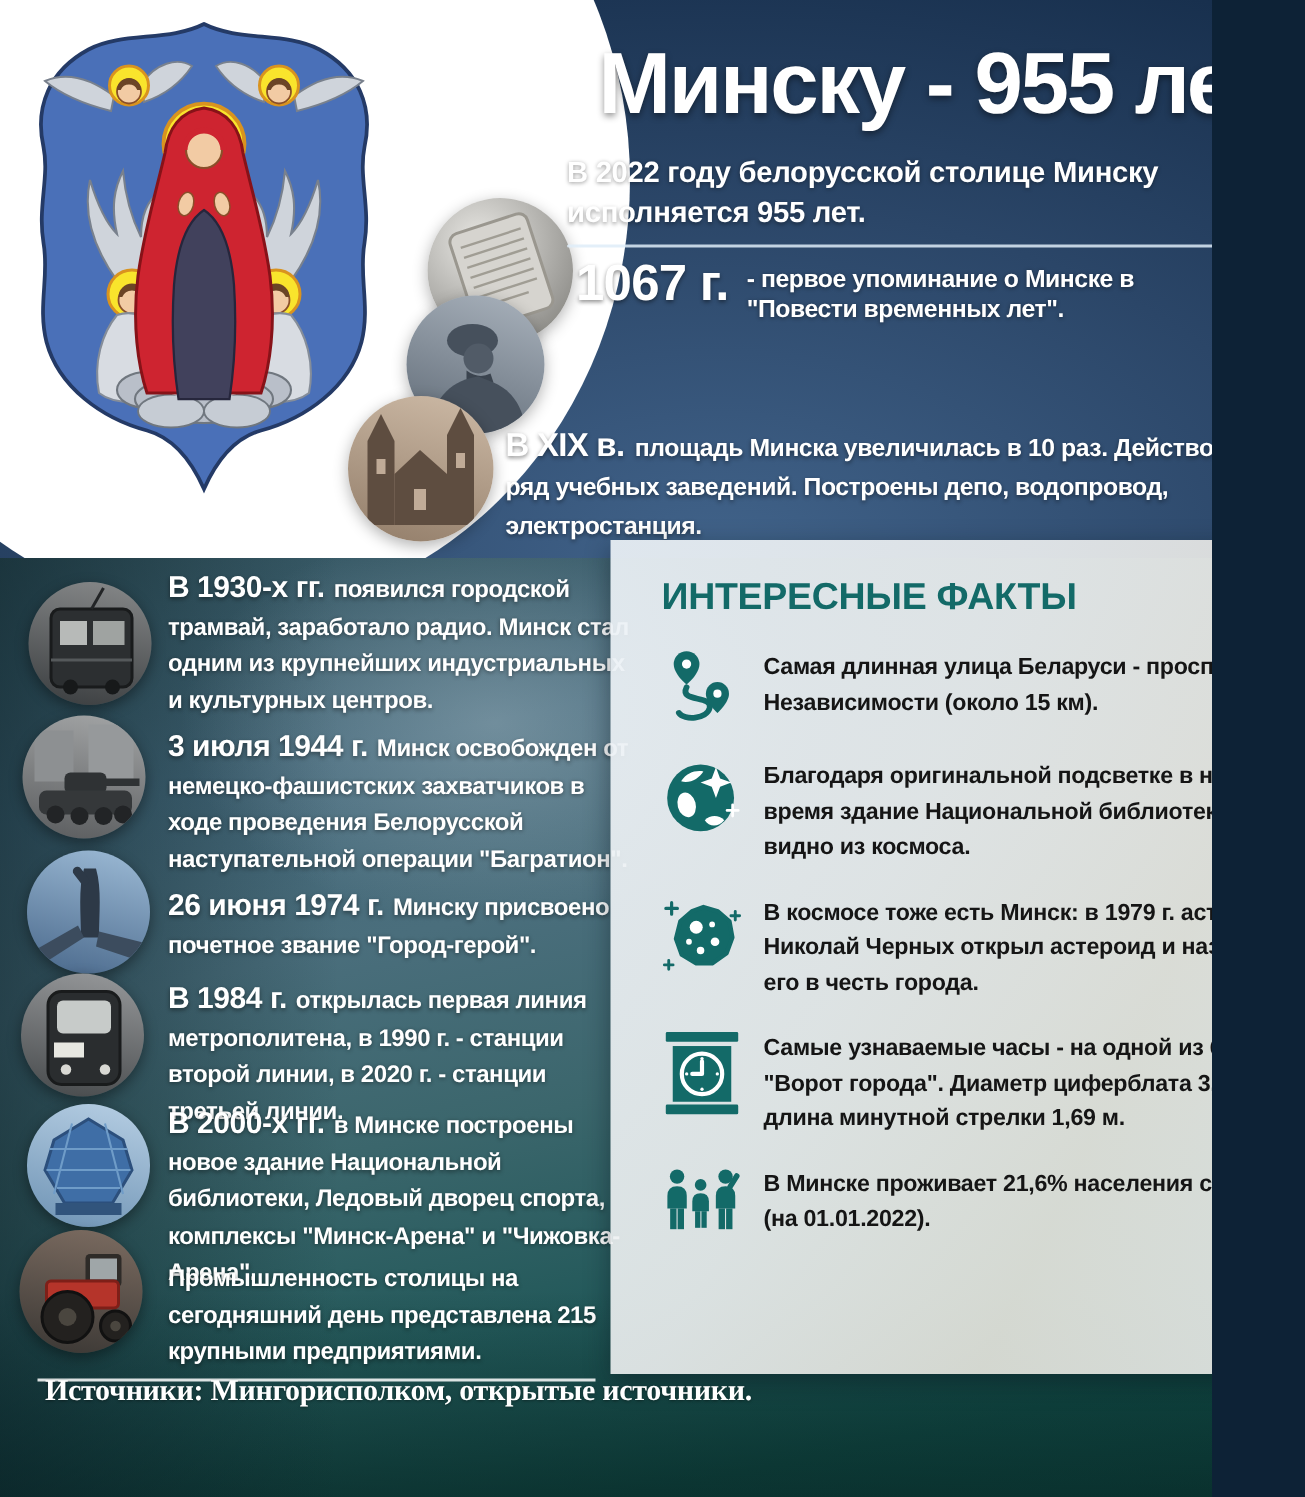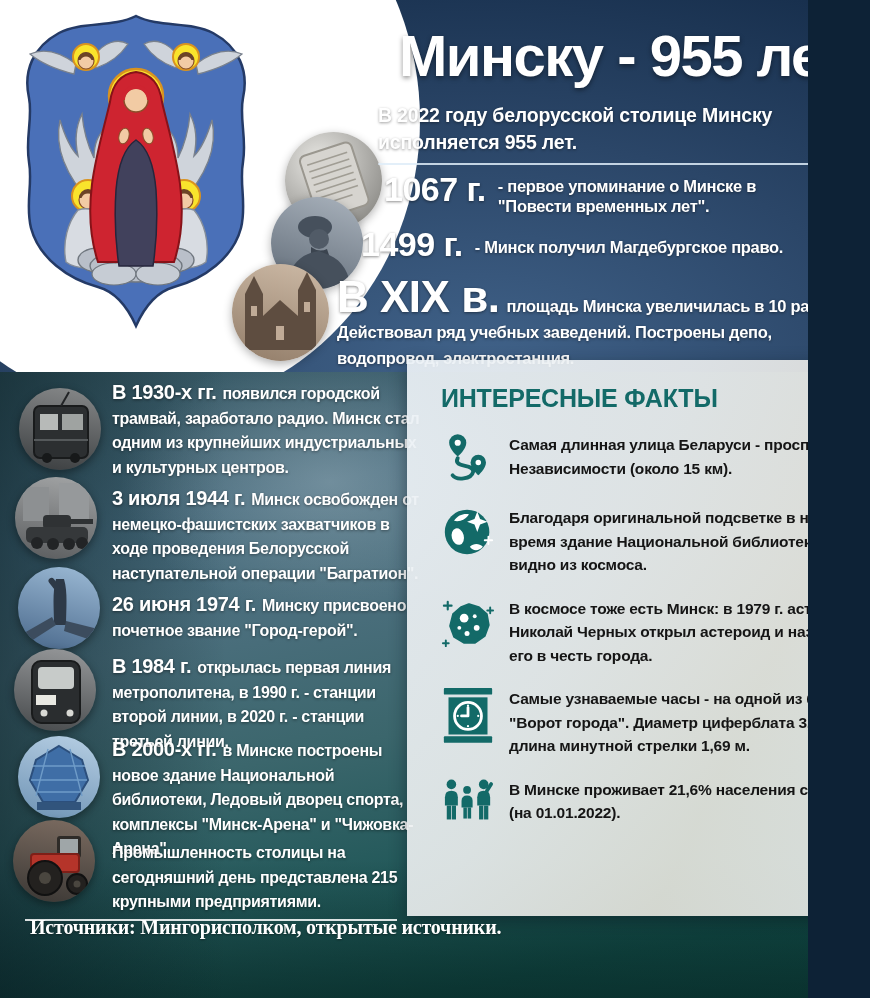--- a/index.html
+++ b/index.html
@@ -43,21 +43,21 @@
   .milestone{position:absolute;color:#fff;text-shadow:0 1px 3px rgba(0,0,0,.45);}
   .m-year{font-size:34px;font-weight:700;letter-spacing:-.5px;line-height:1;}
   .m-text{font-size:16.5px;font-weight:700;line-height:20px;letter-spacing:-.3px;}
   .ms-1067{left:384px;top:172px;display:flex;}
   .ms-1067 .m-text{width:336px;margin-left:12px;padding-top:4px;}
   .ms-1499{left:361px;top:227px;display:flex;align-items:center;}
   .ms-1499 .m-text{margin-left:12px;padding-top:6px;}
   .ms-xix{left:337px;top:283px;width:524px;}
   .ms-xix p{margin:0;font-size:16.5px;font-weight:700;line-height:26px;
     letter-spacing:-.3px;}
-  .m-year-inline{font-size:44px;font-weight:700;line-height:28px;margin-right:7px;
+  .m-year-inline{font-size:22px;font-weight:700;line-height:28px;margin-right:7px;
     letter-spacing:-.5px;}
 
   
   .tl-circle{position:absolute;width:82px;height:82px;border-radius:50%;overflow:hidden;
     box-shadow:0 3px 9px rgba(0,0,0,.4);}
   .tl-circle svg{display:block;width:100%;height:100%;}
   .c-tram{left:19px;top:388px;background:linear-gradient(190deg,#87898a,#3a3d3f);}
   .c-war{left:15px;top:477px;background:linear-gradient(190deg,#a3a5a6,#5a5c5e);}
   .c-monument{left:18px;top:567px;background:linear-gradient(195deg,#9dbbd6,#49688b);}
   .c-metro{left:14px;top:649px;background:linear-gradient(190deg,#97999b,#46494b);}
@@ -196,24 +196,20 @@
     </div>
 
     <h1 class="main-title">Минску - 955 лет</h1>
     <p class="subtitle">В 2022 году белорусской столице Минску исполняется 955 лет.</p>
     <div class="top-divider"></div>
 
     <div class="milestone ms-1067">
       <div class="m-year">1067 г.</div>
       <div class="m-text">- первое упоминание о Минске в "Повести временных лет".</div>
     </div>
-    <div class="milestone ms-1499">
-      <div class="m-year">1499 г.</div>
-      <div class="m-text">- Минск получил Магдебургское право.</div>
-    </div>
     <div class="milestone ms-xix">
       <p><span class="m-year-inline">В XIX в.</span><span>площадь Минска увеличилась в 10 раз. Действовал ряд учебных заведений. Построены депо, водопровод, электростанция.</span></p>
     </div>
   </div>
 
   <div class="tl-circle c-tram">
     <svg viewBox="0 0 82 82">
       <rect x="15" y="18" width="54" height="52" rx="6" fill="#2c2f31" stroke="#191b1c" stroke-width="2"></rect>
       <rect x="21" y="26" width="18" height="16" fill="#b7bab8"></rect>
       <rect x="43" y="26" width="21" height="16" fill="#9fa3a1"></rect>

